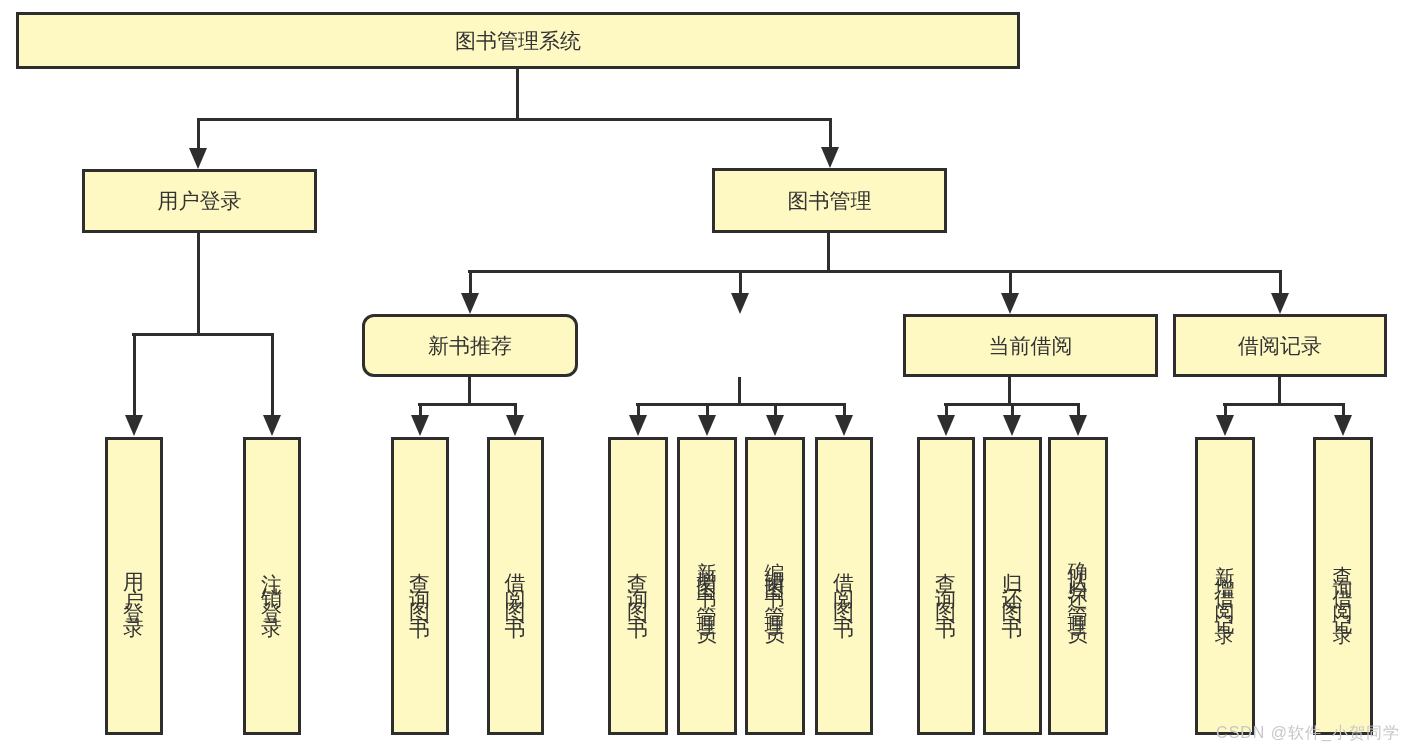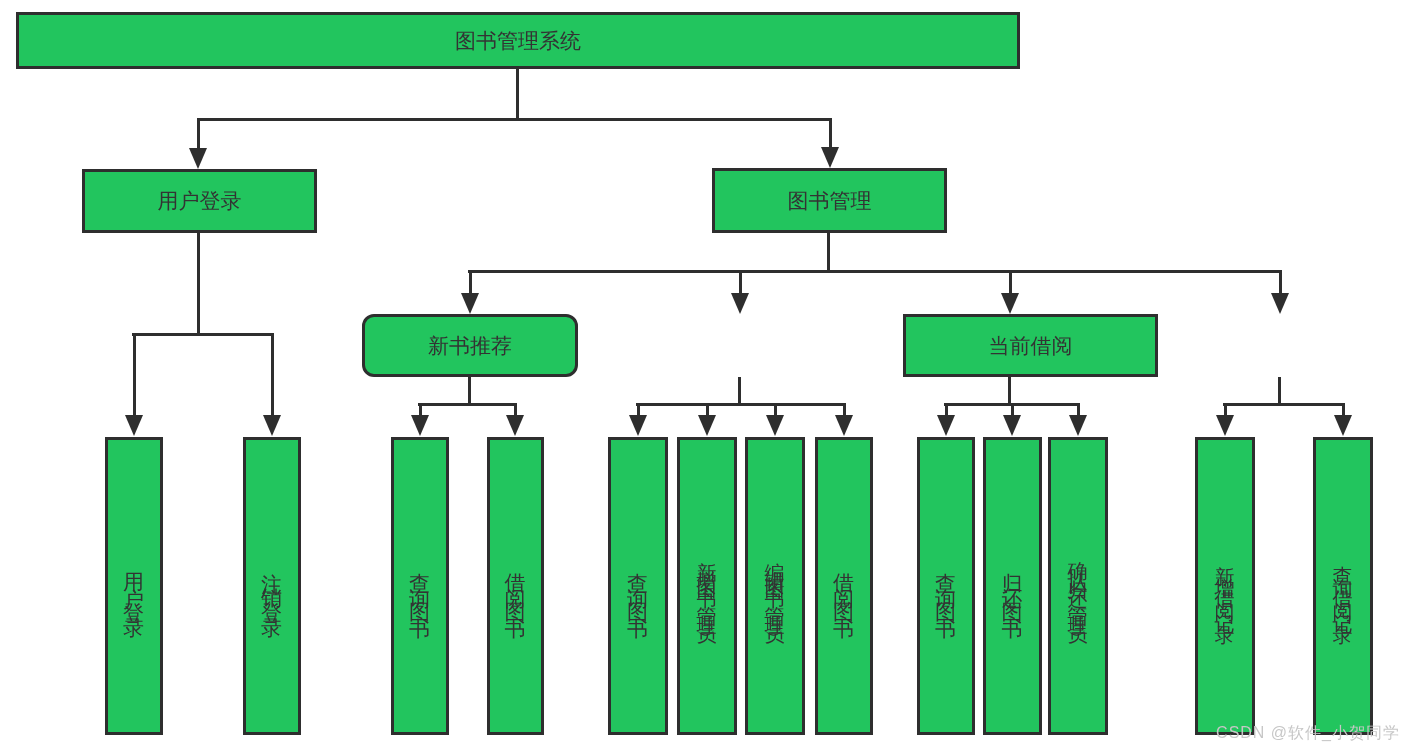--- a/index.html
+++ b/index.html
@@ -4,21 +4,21 @@
 <style>
   html,body{margin:0;padding:0;}
   body{
     width:1405px;height:747px;background:#ffffff;position:relative;
     font-family:"Liberation Sans","DejaVu Sans",sans-serif;
     overflow:hidden;
   }
   #stage{position:absolute;left:0;top:0;width:1405px;height:747px;}
   .node{
     position:absolute;box-sizing:border-box;
-    border:3px solid #2e2e2e;background:#22c55e;
+    border:3px solid #2e2e2e;background:#fef9c3;
     display:flex;align-items:center;justify-content:center;
     color:#333333;font-size:21px;white-space:nowrap;
   }
   .vnode span{
     writing-mode:vertical-rl;text-orientation:mixed;
     line-height:1;display:block;
   }
   .v4{font-size:21px;letter-spacing:15px;}
   .v6{font-size:20px;letter-spacing:12px;}
   .v9{font-size:20px;letter-spacing:9px;}
@@ -100,20 +100,23 @@
     </div>
     <div class="node" style="left: 712px; top: 168px; width: 235px; height: 65px;">
       <span>图书管理</span>
     </div>
     <div class="node" style="left: 362px; top: 314px; width: 216px; height: 63px; border-radius: 12px;">
       <span>新书推荐</span>
     </div>
     <div class="node" style="left: 903px; top: 314px; width: 255px; height: 63px;">
       <span>当前借阅</span>
     </div>
+    <div class="node" style="left: 1173px; top: 314px; width: 214px; height: 63px;">
+      <span>借阅记录</span>
+    </div>
     <div class="node vnode" style="left: 105px; top: 437px; width: 58px; height: 298px;">
       <span class="v4">用户登录</span>
     </div>
     <div class="node vnode" style="left: 243px; top: 437px; width: 58px; height: 298px;">
       <span class="v4">注销登录</span>
     </div>
     <div class="node vnode" style="left: 391px; top: 437px; width: 58px; height: 298px;">
       <span class="v4">查询图书</span>
     </div>
     <div class="node vnode" style="left: 487px; top: 437px; width: 57px; height: 298px;">

